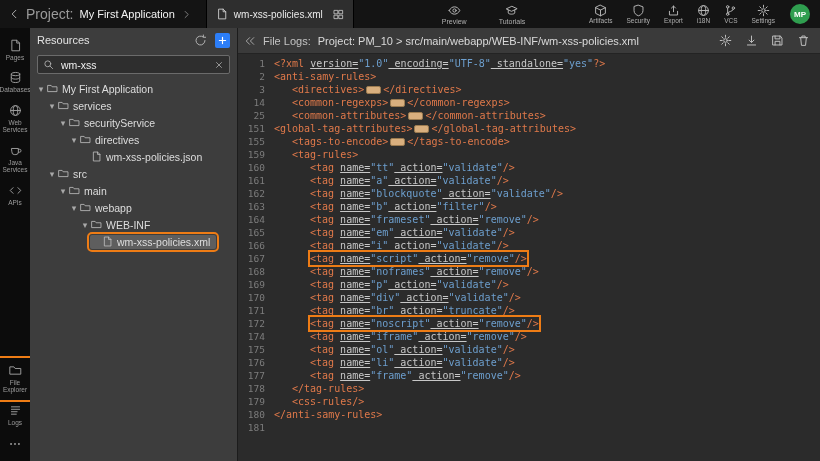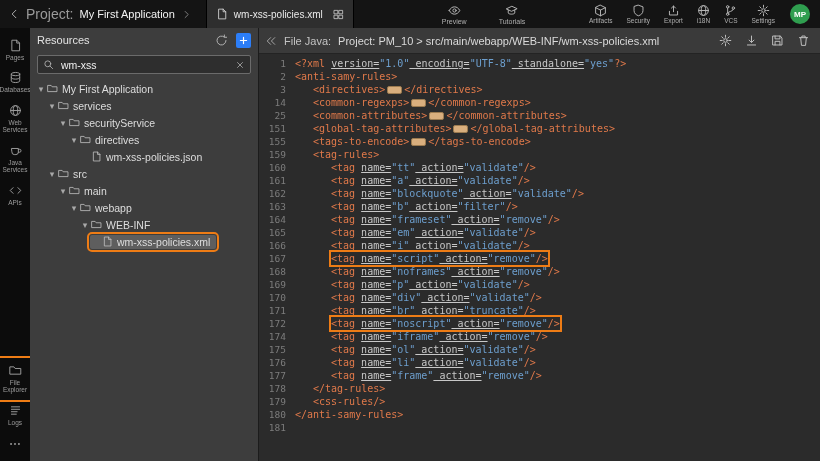--- a/index.html
+++ b/index.html
@@ -37,21 +37,21 @@
 
   
   .rail { width:30px; background:#0c0c0c; display:flex; flex-direction:column; align-items:center; padding:6px 0 4px; flex:none; }
   .rail-item { width:28px; display:flex; flex-direction:column; align-items:center; gap:2px; padding:5px 0; color:#9c9c9c; cursor:pointer; }
   .rail-label { font-size:6.5px; line-height:1.15; text-align:center; }
   .rail-bottom { margin-top:auto; display:flex; flex-direction:column; align-items:center; }
   .rail-dots { color:#9c9c9c; padding:6px 0 2px; cursor:pointer; }
   .annot { outline:2px solid #ee7c15; outline-offset:1px; }
 
   
-  .resources { width:229px; background:#3d3d3d; border-right:1px solid #1c1c1c; display:flex; flex-direction:column; flex:none; }
+  .resources { width:208px; background:#3d3d3d; border-right:1px solid #1c1c1c; display:flex; flex-direction:column; flex:none; }
   .res-header { height:24px; display:flex; align-items:center; padding:0 7px; flex:none; }
   .res-title { font-size:11px; color:#e3e3e3; }
   .res-actions { margin-left:auto; display:flex; align-items:center; gap:8px; }
   .res-icon { color:#b5b5b5; display:flex; cursor:pointer; }
   .plus-btn { width:15px; height:15px; border-radius:2px; background:#2c7ef8; color:#fff;
               display:flex; align-items:center; justify-content:center; cursor:pointer; }
   .search-row { padding:3px 7px 5px; flex:none; }
   .search-box { height:19px; background:#2e2e2e; border:1px solid #6b6b6b; border-radius:2px;
                 display:flex; align-items:center; padding:0 5px; gap:5px; }
   .search-box svg { flex:none; }
@@ -435,21 +435,21 @@
     </div>
 
     <div class="editor">
       <div class="ed-header">
         <span class="collapse-ic" id="ic-collapse">
             <svg width="12" height="12" viewBox="0 0 16 16" fill="none" stroke="currentColor" stroke-width="1.2" stroke-linecap="round" stroke-linejoin="round">
               <path d="M7.5 3.5 3 8l4.5 4.5"></path>
               <path d="M13 3.5 8.5 8l4.5 4.5"></path>
             </svg>
           </span>
-        <span class="path-label">File Java:</span>
+        <span class="path-label">File Logs:</span>
         <span class="path-text">Project: PM_10 &gt; src/main/webapp/WEB-INF/wm-xss-policies.xml</span>
         <span class="ed-toolbar" id="ed-toolbar">
             <span class="tool-btn">
               <span style="display:flex">
                 <svg width="13" height="13" viewBox="0 0 16 16" fill="none" stroke="currentColor" stroke-width="1.2" stroke-linecap="round" stroke-linejoin="round">
                   <circle cx="8" cy="8" r="2.2"></circle>
                   <path d="M8 1.5V4M8 12v2.5M1.5 8H4M12 8h2.5M3.4 3.4l1.8 1.8M10.8 10.8l1.8 1.8M12.6 3.4l-1.8 1.8M5.2 10.8l-1.8 1.8"></path>
                 </svg>
               </span>
             </span>
@@ -481,21 +481,21 @@
               </span>
             </span>
           </span>
       </div>
       <div class="code" id="code">
           <div class="code-line"><span class="gutter">1</span><span class="line-content" style="margin-left: 0px;"><span class="tk-t">&lt;?xml </span><span class="tk-a">version=</span><span class="tk-s">"1.0"</span><span class="tk-a"> encoding=</span><span class="tk-s">"UTF-8"</span><span class="tk-a"> standalone=</span><span class="tk-s">"yes"</span><span class="tk-t">?&gt;</span></span></div>
           <div class="code-line"><span class="gutter">2</span><span class="line-content" style="margin-left: 0px;"><span class="tk-t">&lt;anti-samy-rules&gt;</span></span></div>
           <div class="code-line"><span class="gutter">3</span><span class="line-content" style="margin-left: 18px;"><span class="tk-t">&lt;directives&gt;</span><span class="fold-box"></span><span class="tk-t">&lt;/directives&gt;</span></span></div>
           <div class="code-line"><span class="gutter">14</span><span class="line-content" style="margin-left: 18px;"><span class="tk-t">&lt;common-regexps&gt;</span><span class="fold-box"></span><span class="tk-t">&lt;/common-regexps&gt;</span></span></div>
           <div class="code-line"><span class="gutter">25</span><span class="line-content" style="margin-left: 18px;"><span class="tk-t">&lt;common-attributes&gt;</span><span class="fold-box"></span><span class="tk-t">&lt;/common-attributes&gt;</span></span></div>
-          <div class="code-line"><span class="gutter">151</span><span class="line-content" style="margin-left: 18px;"><span class="tk-t">&lt;global-tag-attributes&gt;</span><span class="fold-box"></span><span class="tk-t">&lt;/global-tag-attributes&gt;</span></span></div>
+          <div class="code-line"><span class="gutter">151</span><span class="line-content" style=""><span class="tk-t">&lt;global-tag-attributes&gt;</span><span class="fold-box"></span><span class="tk-t">&lt;/global-tag-attributes&gt;</span></span></div>
           <div class="code-line"><span class="gutter">155</span><span class="line-content" style="margin-left: 18px;"><span class="tk-t">&lt;tags-to-encode&gt;</span><span class="fold-box"></span><span class="tk-t">&lt;/tags-to-encode&gt;</span></span></div>
           <div class="code-line"><span class="gutter">159</span><span class="line-content" style="margin-left: 18px;"><span class="tk-t">&lt;tag-rules&gt;</span></span></div>
           <div class="code-line"><span class="gutter">160</span><span class="line-content" style="margin-left: 36px;"><span class="tk-t">&lt;tag </span><span class="tk-a">name=</span><span class="tk-s">"tt"</span><span class="tk-a"> action=</span><span class="tk-s">"validate"</span><span class="tk-t">/&gt;</span></span></div>
           <div class="code-line"><span class="gutter">161</span><span class="line-content" style="margin-left: 36px;"><span class="tk-t">&lt;tag </span><span class="tk-a">name=</span><span class="tk-s">"a"</span><span class="tk-a"> action=</span><span class="tk-s">"validate"</span><span class="tk-t">/&gt;</span></span></div>
           <div class="code-line"><span class="gutter">162</span><span class="line-content" style="margin-left: 36px;"><span class="tk-t">&lt;tag </span><span class="tk-a">name=</span><span class="tk-s">"blockquote"</span><span class="tk-a"> action=</span><span class="tk-s">"validate"</span><span class="tk-t">/&gt;</span></span></div>
           <div class="code-line"><span class="gutter">163</span><span class="line-content" style="margin-left: 36px;"><span class="tk-t">&lt;tag </span><span class="tk-a">name=</span><span class="tk-s">"b"</span><span class="tk-a"> action=</span><span class="tk-s">"filter"</span><span class="tk-t">/&gt;</span></span></div>
           <div class="code-line"><span class="gutter">164</span><span class="line-content" style="margin-left: 36px;"><span class="tk-t">&lt;tag </span><span class="tk-a">name=</span><span class="tk-s">"frameset"</span><span class="tk-a"> action=</span><span class="tk-s">"remove"</span><span class="tk-t">/&gt;</span></span></div>
           <div class="code-line"><span class="gutter">165</span><span class="line-content" style="margin-left: 36px;"><span class="tk-t">&lt;tag </span><span class="tk-a">name=</span><span class="tk-s">"em"</span><span class="tk-a"> action=</span><span class="tk-s">"validate"</span><span class="tk-t">/&gt;</span></span></div>
           <div class="code-line"><span class="gutter">166</span><span class="line-content" style="margin-left: 36px;"><span class="tk-t">&lt;tag </span><span class="tk-a">name=</span><span class="tk-s">"i"</span><span class="tk-a"> action=</span><span class="tk-s">"validate"</span><span class="tk-t">/&gt;</span></span></div>
           <div class="code-line"><span class="gutter">167</span><span class="line-content annot" style="margin-left: 36px;"><span class="tk-t">&lt;tag </span><span class="tk-a">name=</span><span class="tk-s">"script"</span><span class="tk-a"> action=</span><span class="tk-s">"remove"</span><span class="tk-t">/&gt;</span></span></div>

